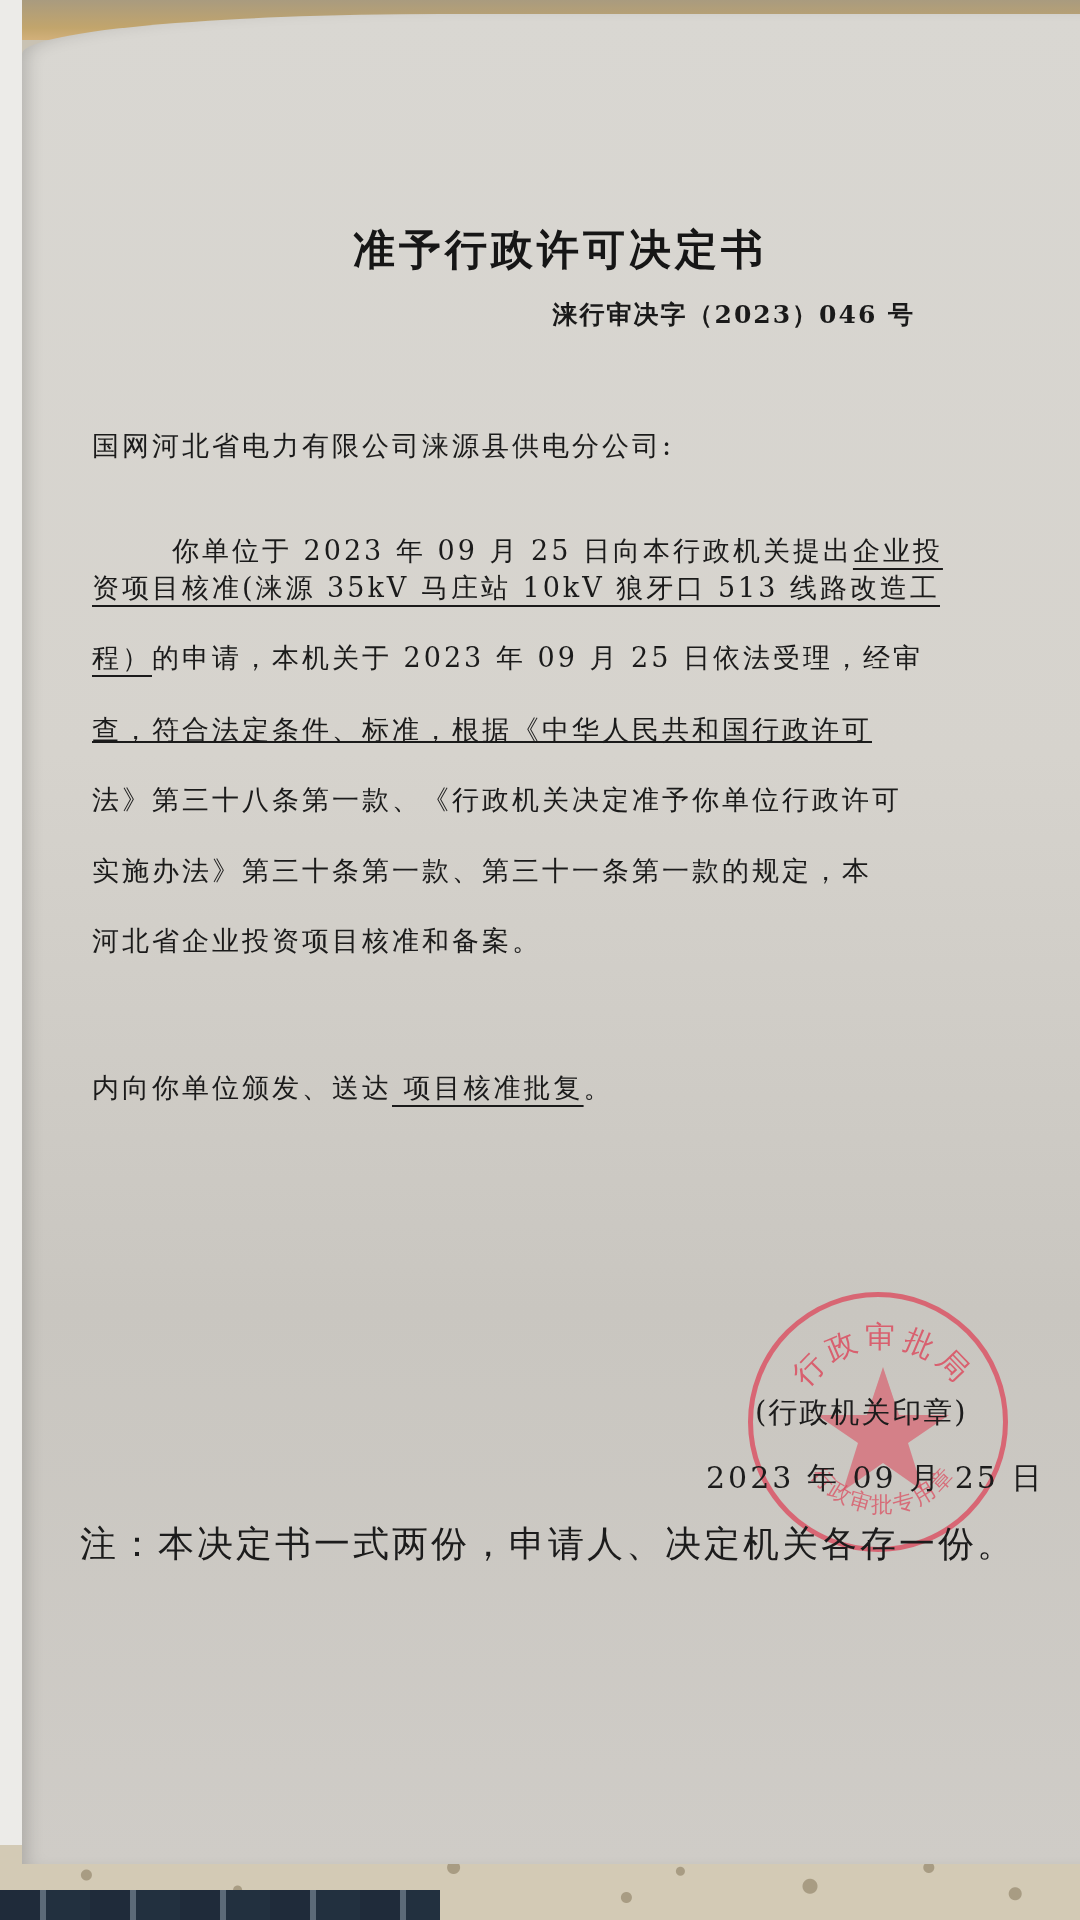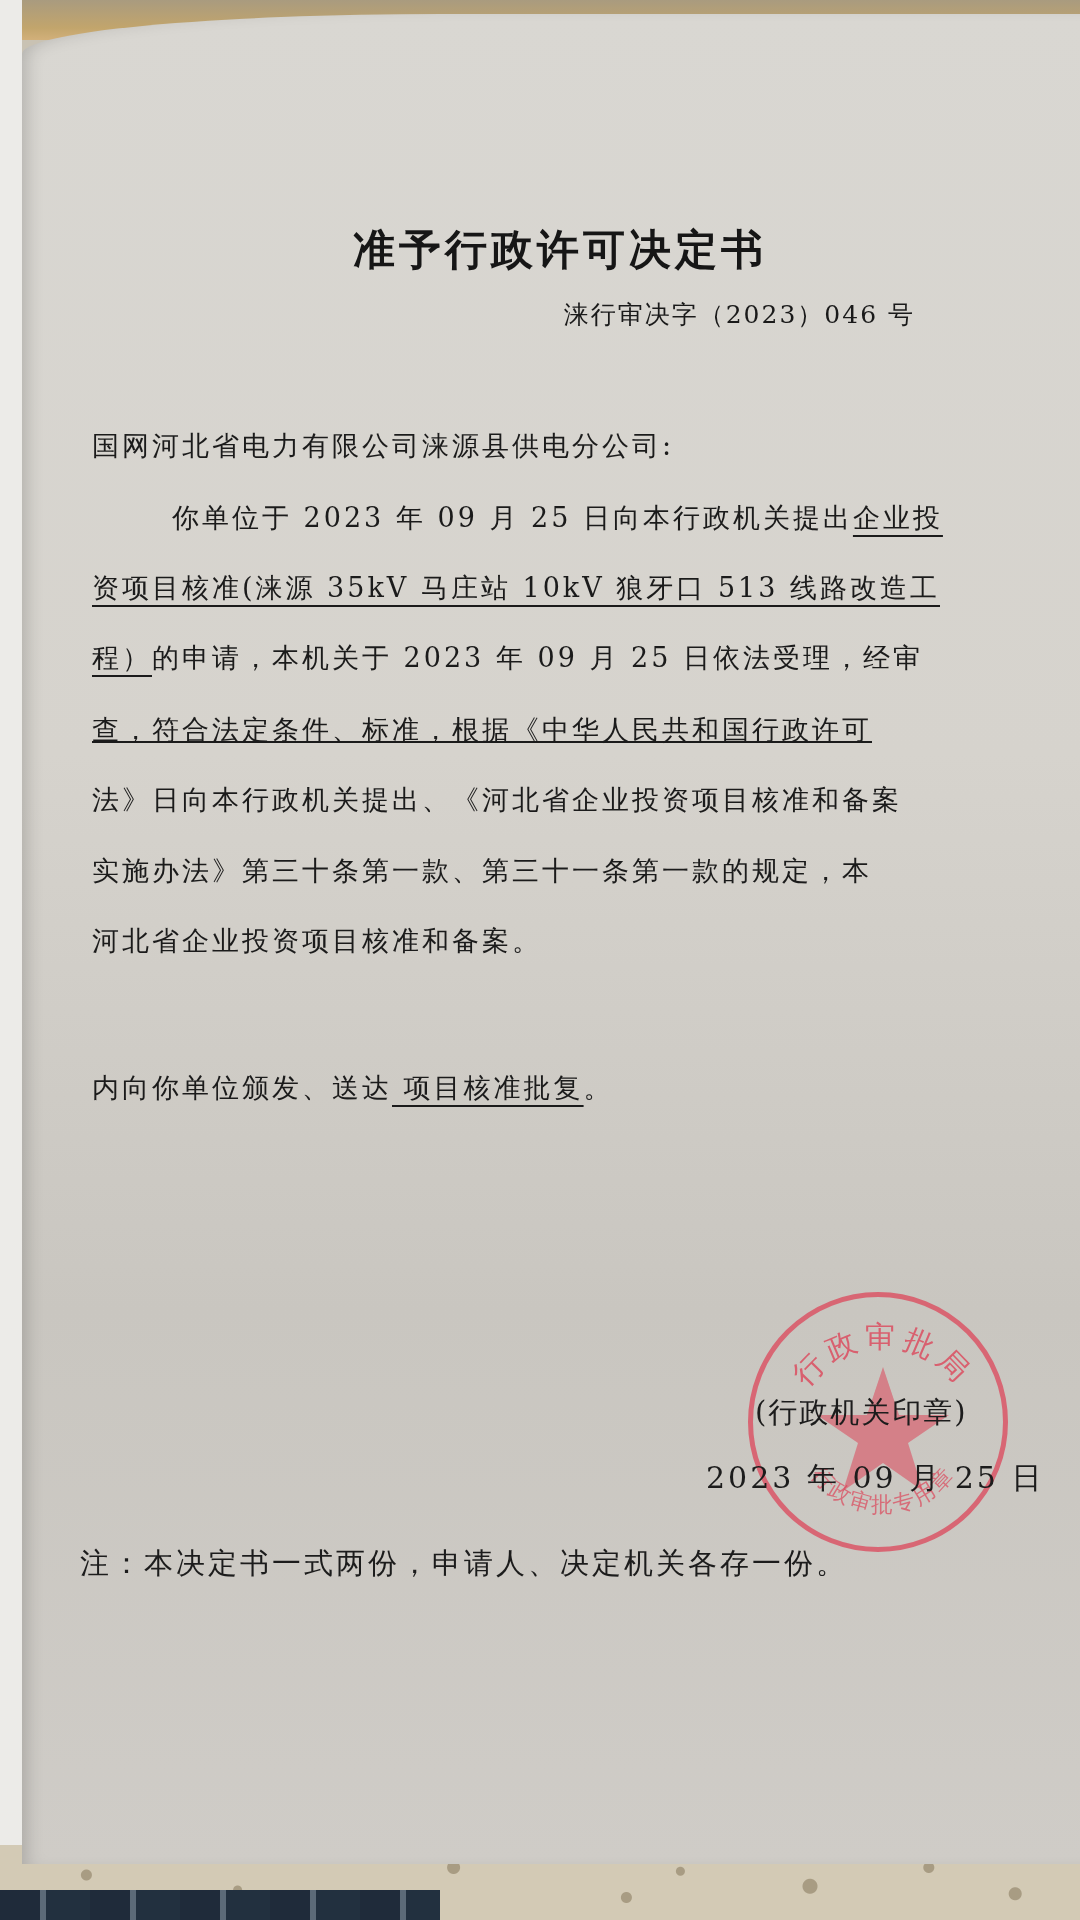--- a/index.html
+++ b/index.html
@@ -44,43 +44,43 @@
     position: absolute; left: 0; top: 0; width: 1080px; height: 1920px;
   }
   .title {
     position: absolute; left: 0; width: 1080px; top: 222px;
     text-align: center; font-size: 42px; font-weight: bold; letter-spacing: 4px;
     color: #161616;
     padding-left: 40px; box-sizing: border-box;
   }
   .doc-number {
     position: absolute; right: 165px; top: 298px;
-    font-size: 25px; font-weight: normal; letter-spacing: 2px; color: #1a1a1a;
+    font-size: 25px; font-weight: bold; letter-spacing: 2px; color: #1a1a1a;
   }
   .line {
     position: absolute; left: 92px; font-size: 27px; letter-spacing: 3px;
     white-space: nowrap; color: #1b1b1b;
   }
-  .indent { left: 172px; }
+  .indent { left: 172px; margin-top: 33px; }
   .u { text-decoration: underline; text-underline-offset: 8px; text-decoration-thickness: 2px; }
   .stamp {
     position: absolute; left: 748px; top: 1292px; width: 260px; height: 260px;
     border-radius: 50%;
     border: 5px solid rgba(220, 70, 90, 0.75);
     box-sizing: border-box;
   }
   .stamp svg { position: absolute; left: 0; top: 0; }
   .seal-caption {
     position: absolute; left: 755px; top: 1393px; font-size: 29px; letter-spacing: 2px; text-align: right;
   }
   .sign-date {
     position: absolute; left: 706px; top: 1458px; font-size: 30px; letter-spacing: 3px;
   }
   .note {
-    position: absolute; left: 80px; top: 1520px; font-size: 29px; letter-spacing: 3px; margin-top: 24px;
+    position: absolute; left: 80px; top: 1520px; font-size: 36px; letter-spacing: 3px;
   }
 </style>
 </head>
 <body>
 
 <div class="counter-top"></div>
 <div class="left-strip"></div>
 <div class="counter-bottom-band"></div>
 <div class="cloth"></div>
 <div class="paper"></div>
@@ -94,21 +94,21 @@
   <div class="line indent" style="top:500px;">
     <span>你单位于 2023 年 09 月 25 日向本行政机关提出</span><span class="u">企业投</span>
   </div>
   <div class="line" style="top:570px;">
     <span class="u">资项目核准(涞源 35kV 马庄站 10kV 狼牙口 513 线路改造工</span>
   </div>
   <div class="line" style="top:640px;">
     <span class="u">程）</span><span>的申请，本机关于 2023 年 09 月 25 日依法受理，经审</span>
   </div>
   <div class="line" style="top:712px;text-decoration:underline;">查，符合法定条件、标准，根据《中华人民共和国行政许可</div>
-  <div class="line" style="top:782px;">法》日向本行政机关提出、《河北省企业投资项目核准和备案</div>
+  <div class="line" style="top:782px;">法》第三十八条第一款、《行政机关决定准予你单位行政许可</div>
   <div class="line" style="top:853px;">实施办法》第三十条第一款、第三十一条第一款的规定，本</div>
   <div class="line" style="top:923px;">河北省企业投资项目核准和备案。</div>
 
   <div class="line" style="top:1070px;">
     <span>内向你单位颁发、送达</span><span class="u"> 项目核准批复</span><span>。</span>
   </div>
 
   <div class="stamp">
     <svg width="260" height="260" viewBox="0 0 260 260">
       <defs>

